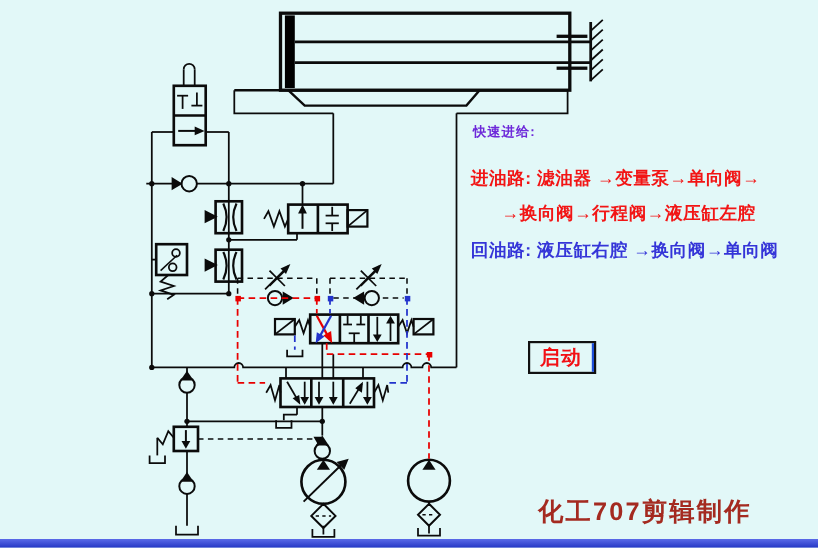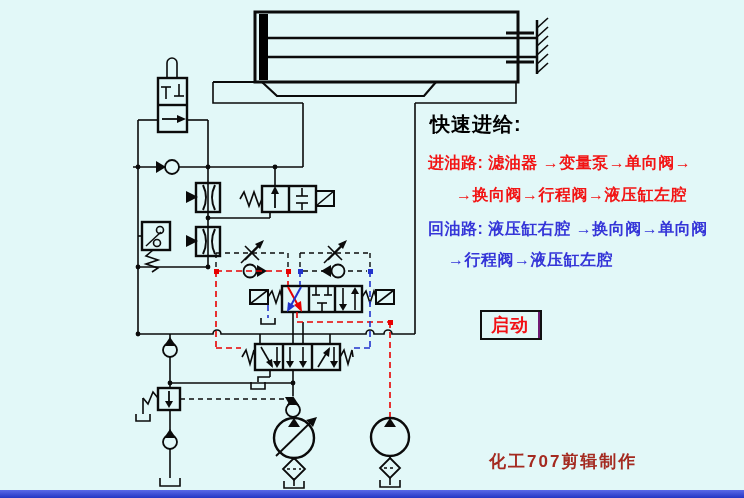--- a/index.html
+++ b/index.html
@@ -3,36 +3,36 @@
 <meta charset="utf-8">
 <style>
   html,body{margin:0;padding:0;}
   .stage{
     position:relative;width:744px;height:498px;overflow:hidden;
     background:#e2f8f8;
     font-family:"Liberation Sans","DejaVu Sans",sans-serif;
   }
   svg{position:absolute;left:0;top:0;}
   .t{position:absolute;white-space:nowrap;line-height:1;}
-  .title{left:430px;top:114px;font-size:20px;color:#000000;font-weight:600;letter-spacing:1px;}
+  .title{left:430px;top:114px;font-size:12px;color:#6d28d9;font-weight:600;letter-spacing:1px;}
   .red-l1{left:428px;top:155px;font-size:16px;color:#f21515;font-weight:bold;letter-spacing:0.5px;}
   .red-l2{left:456px;top:187px;font-size:16px;color:#f21515;font-weight:bold;letter-spacing:0.5px;}
   .blue-l1{left:428px;top:221px;font-size:16px;color:#3535d8;font-weight:bold;letter-spacing:0.5px;text-align:right;}
   .blue-l2{left:448px;top:252px;font-size:16px;color:#3535d8;font-weight:bold;letter-spacing:0.5px;}
   .status-box{
     position:absolute;left:480px;top:310px;height:26px;display:flex;align-items:stretch;
     border:2px solid #111;background:transparent;
   }
   .status-box .cell{
     display:flex;align-items:center;padding:0 9px;
     font-size:18px;font-weight:bold;color:#f21015;letter-spacing:1px;
   }
-  .status-box .cell.left{border-right:2px solid #701a75;}
+  .status-box .cell.left{border-right:2px solid #1d4ed8;}
   .credit{
-    position:absolute;left:489px;top:450px;font-size:17px;font-weight:bold;
+    position:absolute;left:489px;top:450px;font-size:23px;font-weight:bold;
     color:#a42a20;letter-spacing:2px;white-space:nowrap;
   }
   .bottom-bar{
     position:absolute;left:0;bottom:0;width:744px;height:8px;
     background:linear-gradient(#5a6ae8,#2436c4);
   }
 </style>
 </head>
 <body>
 
@@ -312,21 +312,20 @@
           <circle cx="170" cy="383" r="2.4"></circle>
       <circle cx="293" cy="383" r="2.4"></circle>
     </g>
   </g>
 </svg>
 
   <div class="t title">快速进给:</div>
   <div class="t red-l2">→换向阀→行程阀→液压缸左腔</div>
   <div class="t red-l1">进油路: 滤油器 →变量泵→单向阀→</div>
   <div class="t blue-l1">回油路: 液压缸右腔 →换向阀→单向阀</div>
-  <div class="t blue-l2">→行程阀→液压缸左腔</div>
 
   <div class="status-box">
     <span class="cell left">启动</span>
   </div>
 
   <div class="credit">化工707剪辑制作</div>
 
   <div class="bottom-bar"></div>
 </div>
 

